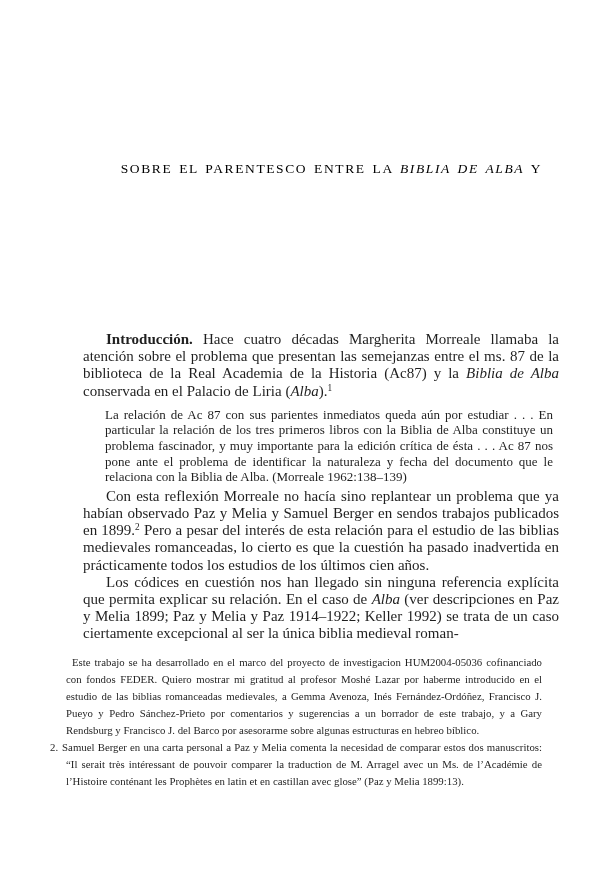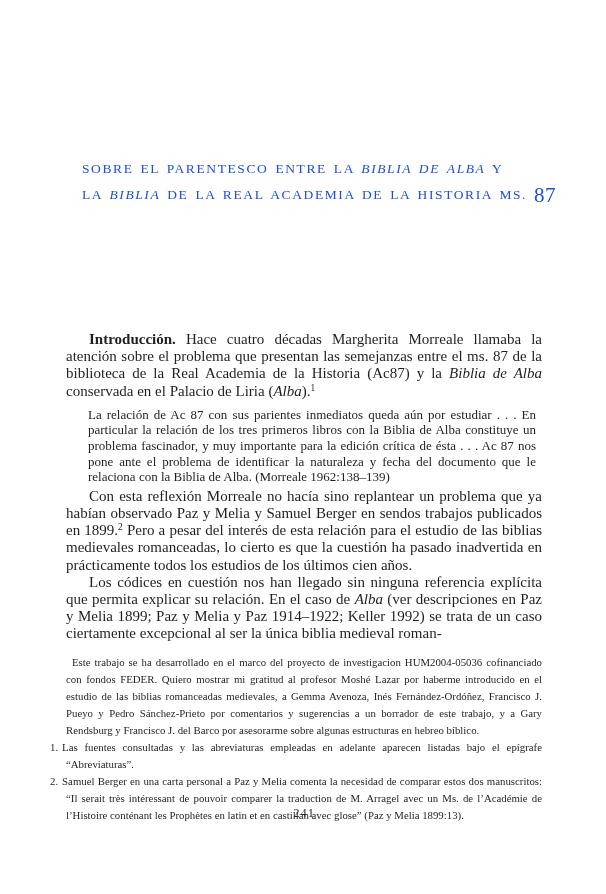--- a/index.html
+++ b/index.html
@@ -17,41 +17,40 @@
     color: #1f1f1f;
     overflow: hidden;
   }
 
   
   .title-block {
     position: absolute;
     top: 156px;
     left: 66px;
     width: 476px;
-    text-align: left;
+    text-align: right;
     line-height: 26px;
     font-size: 13.5px;
     letter-spacing: 1.6px;
-    color: #1d4ed8;
+    color: #000000;
     word-spacing: 2px;
-    margin-left: 16px;
   }
   .title-block .it { font-style: italic; }
   .title-block .bignum {
     font-size: 21px;
     letter-spacing: 0.5px;
     vertical-align: -3px;
     line-height: 0;
   }
 
   
   .body-text {
     position: absolute;
     top: 331px;
-    left: 66px;
+    left: 83px;
     width: 476px;
     font-size: 15px;
     line-height: 17.2px;
     text-align: justify;
   }
   .body-text p {
     margin: 0;
     text-indent: 23px;
   }
   .quote {
@@ -104,31 +103,28 @@
     color: #2b2b2b;
   }
 </style>
 </head>
 <body>
 
 <div class="page">
 
   <header class="title-block">
     <div class="title-line"><span>SOBRE EL PARENTESCO ENTRE LA </span><span class="it">BIBLIA DE ALBA</span><span> Y</span></div>
-    <div class="title-line"><span>LA </span><span class="it">BIBLIA</span><span> DE LA REAL ACADEMIA DE LA HISTORIA MS. </span><span class="bignum">87</span></div>
   </header>
 
   <main class="body-text">
     <p><span class="bd">Introducción.</span><span> Hace cuatro décadas Margherita Morreale llamaba la atención sobre el problema que presentan las semejanzas entre el ms. 87 de la biblioteca de la Real Academia de la Historia (Ac87) y la </span><span class="it">Biblia de Alba</span><span> conservada en el Palacio de Liria (</span><span class="it">Alba</span><span>).</span><span class="sup">1</span></p>
     <blockquote class="quote"><span>La relación de Ac 87 con sus parientes inmediatos queda aún por estudiar . . . En particular la relación de los tres primeros libros con la Biblia de Alba constituye un problema fascinador, y muy importante para la edición crítica de ésta . . . Ac 87 nos pone ante el problema de identificar la naturaleza y fecha del documento que le relaciona con la Biblia de Alba. (Morreale 1962:138–139)</span></blockquote>
     <p><span>Con esta reflexión Morreale no hacía sino replantear un problema que ya habían observado Paz y Melia y Samuel Berger en sendos trabajos publicados en 1899.</span><span class="sup">2</span><span> Pero a pesar del interés de esta relación para el estudio de las biblias medievales romanceadas, lo cierto es que la cuestión ha pasado inadvertida en prácticamente todos los estudios de los últimos cien años.</span></p>
     <p><span>Los códices en cuestión nos han llegado sin ninguna referencia explícita que permita explicar su relación. En el caso de </span><span class="it">Alba</span><span> (ver descripciones en Paz y Melia 1899; Paz y Melia y Paz 1914–1922; Keller 1992) se trata de un caso ciertamente excepcional al ser la única biblia medieval roman-</span></p>
   </main>
 
   <footer class="footnotes">
     <p class="fn-ack"><span>Este trabajo se ha desarrollado en el marco del proyecto de investigacion HUM2004-05036 cofinanciado con fondos FEDER. Quiero mostrar mi gratitud al profesor Moshé Lazar por haberme introducido en el estudio de las biblias romanceadas medievales, a Gemma Avenoza, Inés Fernández-Ordóñez, Francisco J. Pueyo y Pedro Sánchez-Prieto por comentarios y sugerencias a un borrador de este trabajo, y a Gary Rendsburg y Francisco J. del Barco por asesorarme sobre algunas estructuras en hebreo bíblico.</span></p>
-    <p class="fn-item"><span class="fn-num">1.</span><span>Las fuentes consultadas y las abreviaturas empleadas en adelante aparecen listadas bajo el epígrafe “Abreviaturas”.</span></p>
     <p class="fn-item"><span class="fn-num">2.</span><span>Samuel Berger en una carta personal a Paz y Melia comenta la necesidad de comparar estos dos manuscritos: “Il serait très intéressant de pouvoir comparer la traduction de M. Arragel avec un Ms. de l’Académie de l’Histoire conténant les Prophètes en latin et en castillan avec glose” (Paz y Melia 1899:13).</span></p>
   </footer>
 
-  <div class="page-number">241</div>
 
 </div>
 
 </body></html>

